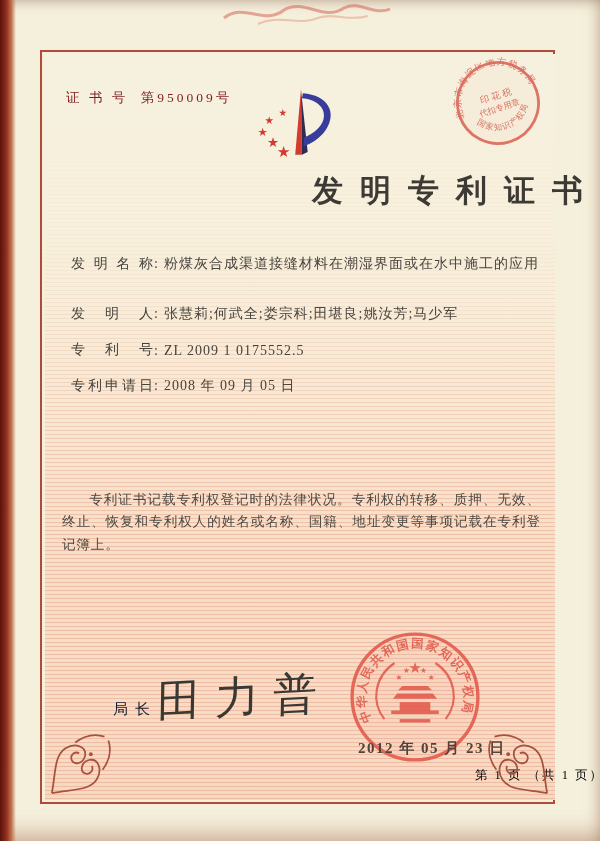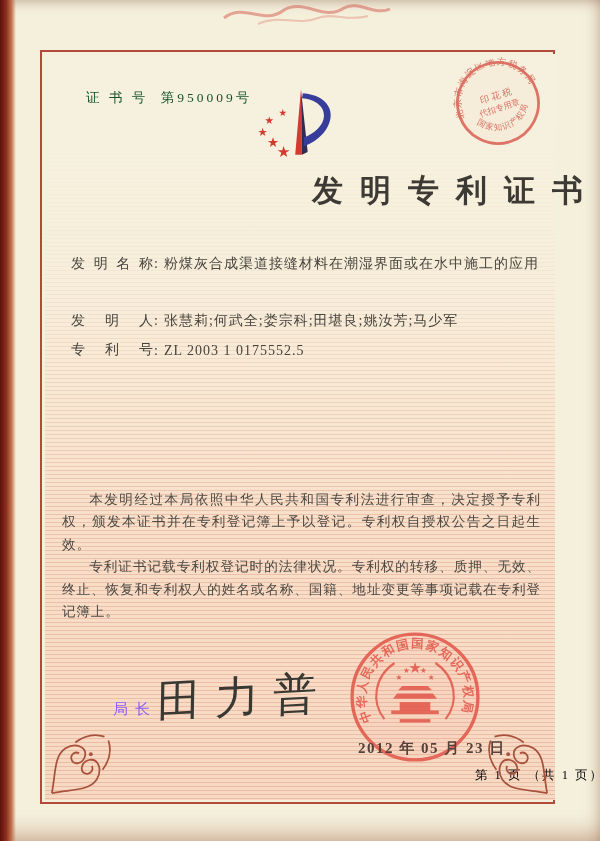--- a/index.html
+++ b/index.html
@@ -14,31 +14,31 @@
   .spine{position:absolute;left:0;top:0;width:16px;height:100%;
     background:linear-gradient(90deg,#5c110c 0%,#8e2f1f 40%,#c1744f 72%,rgba(245,240,220,0) 100%);}
   .frame{position:absolute;left:40px;top:50px;width:515px;height:754px;
     border:2.5px solid #b14a3b;box-sizing:border-box;}
   .frame-inner{position:absolute;inset:3px;border:1px solid #c96a55;}
   .texture{position:absolute;left:45px;top:54px;width:510px;height:746px;
     background:
       linear-gradient(180deg, rgba(246,241,222,1) 8%, rgba(246,241,222,.8) 26%, rgba(246,241,222,.3) 46%, rgba(246,241,222,0) 62%),
       repeating-linear-gradient(180deg, rgba(214,138,108,.32) 0px, rgba(214,138,108,.32) 1px, rgba(255,245,233,.18) 1px, rgba(255,245,233,.18) 4px),
       linear-gradient(180deg,#f7ecd9 0%,#f8e2cc 40%,#f6d8c1 72%,#f5d3bb 100%);}
-  .certno{position:absolute;left:66px;top:89px;font-size:13.5px;color:#14532d;letter-spacing:3px;margin-left:20px;}
+  .certno{position:absolute;left:66px;top:89px;font-size:13.5px;color:#7f1d1d;letter-spacing:3px;}
   .title{position:absolute;left:0;top:170px;width:600px;text-align:right;
     font-size:31px;font-weight:600;color:#3d3a35;letter-spacing:17px;text-indent:17px;}
   .row{position:absolute;left:71px;font-size:14px;color:#47443e;width:470px;font-family:Liberation Serif, serif;}
   .flabel{display:inline-block;width:82px;text-align:justify;text-align-last:justify;vertical-align:bottom;}
   .colon{margin:0 6px 0 1px;}
   .fvalue{letter-spacing:1px;}
   .body{position:absolute;left:62px;top:489px;width:479px;
     font-size:13.6px;line-height:22.4px;color:#4c4842;text-align:justify;letter-spacing:.8px;}
   .body p{margin:0;text-indent:2em;}
-  .sig-title{position:absolute;left:113px;top:700px;font-size:15px;color:#8b5cf6;letter-spacing:7px;}
+  .sig-title{position:absolute;left:113px;top:700px;font-size:15px;color:#0f172a;letter-spacing:7px;}
   .sig-name{position:absolute;left:157px;top:668px;font-size:44px;color:#3a3833;
     letter-spacing:14px;transform:rotate(-3deg) skewX(-4deg);font-weight:500;}
   .seal-date{position:absolute;left:358px;top:739px;font-size:15px;font-weight:600;
     color:#54423a;letter-spacing:1.5px;z-index:6;}
   .footer{position:absolute;left:4px;top:767px;width:600px;text-align:right;
     font-size:12.5px;color:#000000;letter-spacing:2px;}
   .logo{position:absolute;left:252px;top:87px;}
   .tax-stamp{position:absolute;left:454px;top:59px;opacity:.85;transform:rotate(-18deg);}
   .main-seal{position:absolute;left:347px;top:629px;opacity:.86;z-index:5;}
   .flourish{position:absolute;z-index:4;}
@@ -108,29 +108,31 @@
     </text>
     <text x="50" y="45" font-size="10.5" fill="#d2584b" text-anchor="middle">印 花 税</text>
     <text x="50" y="59" font-size="9.5" fill="#d2584b" text-anchor="middle">代扣专用章</text>
   </svg>
 
   <div class="title">发明专利证书</div>
 
   <div class="row" style="top:255px">
     <span class="flabel">发明名称</span><span class="colon">:</span><span class="fvalue">粉煤灰合成渠道接缝材料在潮湿界面或在水中施工的应用</span>
   </div>
-  <div class="row" style="top:312px">
+  <div class="row" style="top:305px">
     <span class="flabel">发明人</span><span class="colon">:</span><span class="fvalue">张慧莉;何武全;娄宗科;田堪良;姚汝芳;马少军</span>
   </div>
   <div class="row" style="top:341px">
-    <span class="flabel">专利号</span><span class="colon">:</span><span class="fvalue">ZL 2003 1 0175552.5</span>
+    <span class="flabel">专利号</span><span class="colon">:</span><span class="fvalue">ZL 2009 1 0175552.5</span>
+  </div>
+  <div class="row" style="top:377px">
+    <span class="flabel">专利申请日</span><span class="colon">:</span><span class="fvalue">2008 年 09 月 05 日</span>
   </div>
 
   <div class="body">
-    <p>本发明经过本局依照中华人民共和国专利法进行审查，决定授予专利权，颁发本证书并在专利登记簿上予以登记。专利权自授权公告之日起生效。</p>
     <p>专利证书记载专利权登记时的法律状况。专利权的转移、质押、无效、终止、恢复和专利权人的姓名或名称、国籍、地址变更等事项记载在专利登记簿上。</p>
   </div>
 
   <div class="sig-title">局长</div>
   <div class="sig-name">田力普</div>
 
   <svg class="main-seal" width="136" height="136" viewBox="0 0 160 160">
     <circle cx="80" cy="80" r="74" stroke="#e25649" stroke-width="4" fill="rgba(238,120,104,.07)"></circle>
     <path id="sealRing" d="M 80,138 A 58,58 0 1 1 80.01,138" fill="none"></path>
     <text font-size="14.5" fill="#e25649" letter-spacing="2" font-weight="bold">

